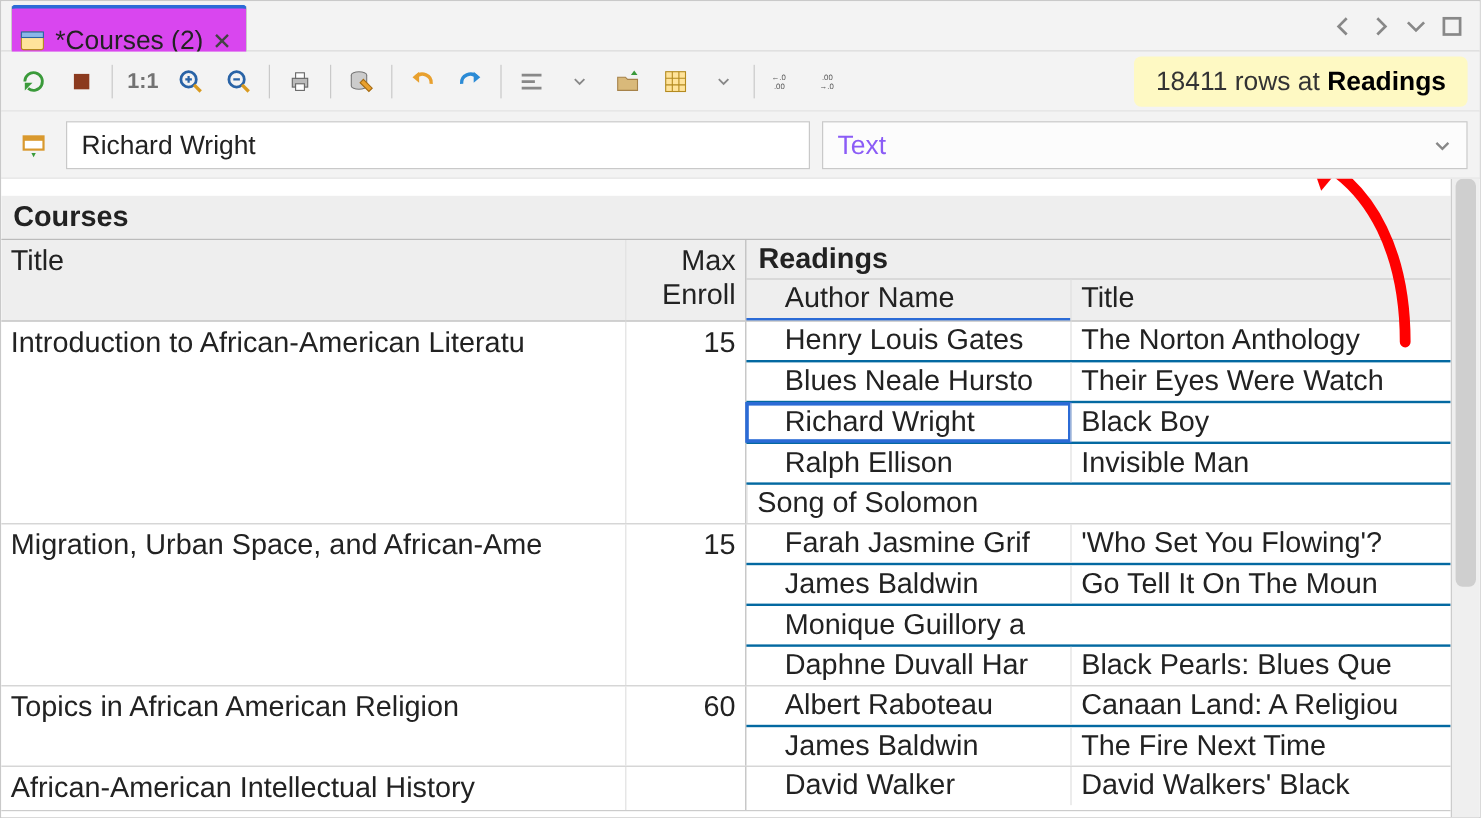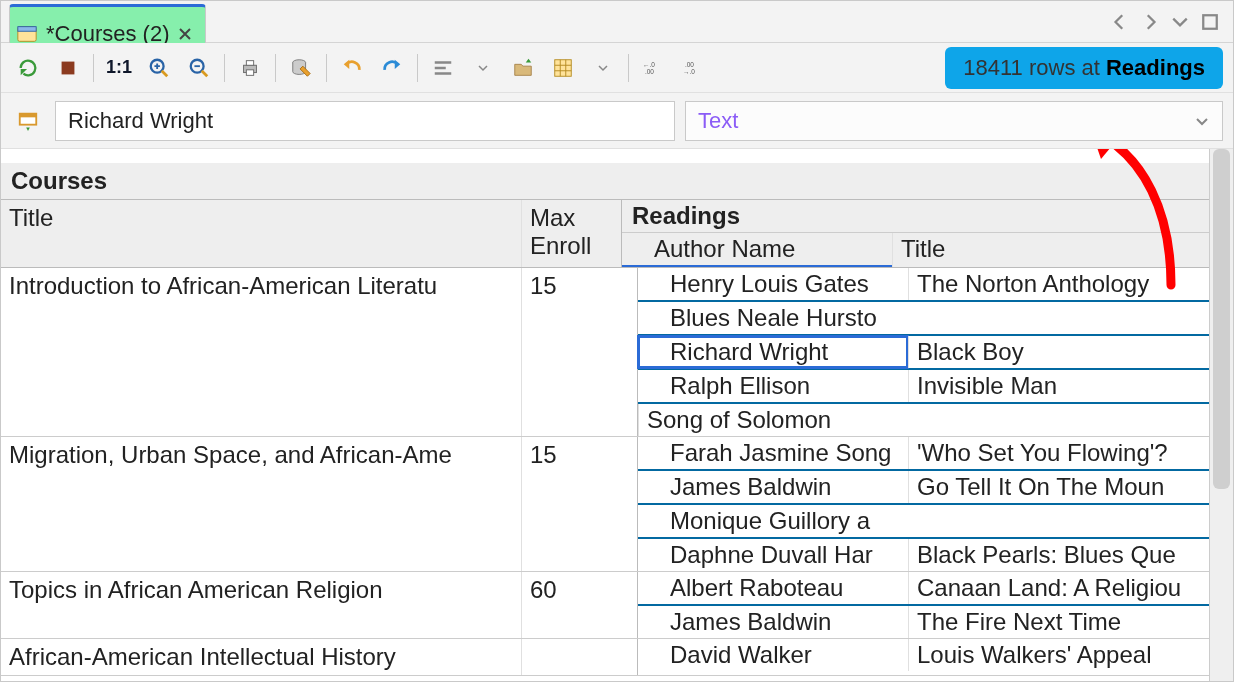--- a/index.html
+++ b/index.html
@@ -1,50 +1,50 @@
 <!DOCTYPE html>
 <html><head>
 <meta charset="utf-8">
 <style>
   * { box-sizing: border-box; margin: 0; padding: 0; }
   html, body { width: 1234px; height: 682px; font-family: -apple-system, "Segoe UI", Arial, sans-serif; font-size: 24px; color: #222; background: #fff; overflow: hidden; }
   .window { width: 100%; height: 100%; border: 1px solid #c9c9c9; background: #f3f3f3; display: flex; flex-direction: column; }
 
   
   .tabbar { display: flex; align-items: center; height: 42px; background: #f3f3f3; padding: 0 8px; border-bottom: 1px solid #d4d4d4; }
-  .tab { display: flex; align-items: center; gap: 8px; height: 100%; padding: 15px 12px 0 6px; background: #86efac; border: 1px solid #c9c9c9; border-bottom: none; border-top: 3px solid #2b6bd6; border-radius: 4px 4px 0 0; margin-top: 6px; font-size: 22px; }
+  .tab { display: flex; align-items: center; gap: 8px; height: 100%; padding: 15px 12px 0 6px; background: #d946ef; border: 1px solid #c9c9c9; border-bottom: none; border-top: 3px solid #2b6bd6; border-radius: 4px 4px 0 0; margin-top: 6px; font-size: 22px; }
   .tab .tab-icon { width: 22px; height: 22px; }
   .tab .close { width: 16px; height: 16px; stroke: #444; cursor: pointer; }
   .tabbar-spacer { flex: 1; }
   .tabbar-controls { display: flex; align-items: center; gap: 12px; padding-right: 6px; }
   .tabbar-controls svg { width: 18px; height: 18px; stroke: #888; cursor: pointer; }
 
   
   .toolbar { display: flex; align-items: center; height: 50px; padding: 0 10px; gap: 6px; background: #f3f3f3; border-bottom: 1px solid #e0e0e0; }
   .tb-btn { width: 34px; height: 34px; display: flex; align-items: center; justify-content: center; border-radius: 4px; cursor: pointer; }
   .tb-sep { width: 1px; height: 28px; background: #c9c9c9; margin: 0 2px; }
-  .tb-text { font-size: 18px; font-weight: 600; color: #0f172a; padding: 0 4px; cursor: pointer; }
-  .pill { margin-left: auto; background: #0ea5e9; border-radius: 6px; padding: 8px 18px; font-size: 22px; color: #333; }
+  .tb-text { font-size: 18px; font-weight: 600; color: #737373; padding: 0 4px; cursor: pointer; }
+  .pill { margin-left: auto; background: #fef9c3; border-radius: 6px; padding: 8px 18px; font-size: 22px; color: #333; }
   .pill strong { font-weight: 700; color: #000; }
 
   
   .filterrow { display: flex; align-items: center; height: 56px; padding: 0 10px; gap: 10px; background: #f3f3f3; border-bottom: 1px solid #e0e0e0; }
   .filterrow .tb-btn { width: 34px; height: 34px; }
   .search-input { flex: 0 0 620px; height: 40px; border: 1px solid #c9c9c9; background: #fff; font-size: 22px; padding: 0 12px; color: #222; }
   .type-select { flex: 1; height: 40px; border: 1px solid #c9c9c9; background: #fcfcfc; display: flex; align-items: center; justify-content: space-between; padding: 0 12px; font-size: 22px; color: #8b5cf6; cursor: pointer; }
 
   
   .grid-wrap { flex: 1; overflow: hidden; background: #fff; position: relative; display: flex; }
   .grid { flex: 1; overflow: hidden; margin-top: 14px; }
   .grid-header-top { background: #eee; border-bottom: 1px solid #bbb; font-weight: 700; font-size: 24px; padding: 4px 10px; }
   .datarows { display: flex; flex-direction: column; }
-  .course-block { display: flex; border-bottom: 1px solid #ccc; gap: 16px; }
+  .course-block { display: flex; border-bottom: 1px solid #ccc; }
   .course-left { display: flex; }
   .col-title { width: 520px; padding: 4px 8px; font-size: 24px; white-space: nowrap; overflow: hidden; }
-  .col-enroll { width: 100px; padding: 4px 8px; font-size: 24px; text-align: left; border-left: 1px solid #e0e0e0; }
+  .col-enroll { width: 100px; padding: 4px 8px; font-size: 24px; text-align: right; border-left: 1px solid #e0e0e0; }
   .readings { flex: 1; display: flex; flex-direction: column; border-left: 1px solid #bbb; }
   .reading-row { display: flex; border-bottom: 2px solid #0369a1; }
   .reading-row:last-child { border-bottom: none; }
   .rcol-author { width: 270px; padding: 2px 10px 2px 32px; font-size: 24px; white-space: nowrap; overflow: hidden; }
   .rcol-title { flex: 1; padding: 2px 8px; font-size: 24px; white-space: nowrap; overflow: hidden; border-left: 1px solid #e0e0e0; }
   .selected-cell { outline: 3px solid #2b6bd6; outline-offset: -2px; }
 
   
   .colhead-row { display: flex; background: #eee; border-bottom: 1px solid #bbb; }
   .colhead-row .col-title, .colhead-row .col-enroll { font-size: 24px; font-weight: 400; }
@@ -240,20 +240,21 @@
               <div class="col-title">Introduction to African-American Literatu</div>
               <div class="col-enroll">15</div>
             </div>
             <div class="readings">
               <div class="reading-row">
                 <div class="rcol-author">Henry Louis Gates</div>
                 <div class="rcol-title">The Norton Anthology</div>
               </div>
               <div class="reading-row">
                 <div class="rcol-author">Blues Neale Hursto</div>
+                <div class="rcol-title">Their Eyes Were Watch</div>
               </div>
               <div class="reading-row">
                 <div class="rcol-author selected-cell">Richard Wright</div>
                 <div class="rcol-title">Black Boy</div>
               </div>
               <div class="reading-row">
                 <div class="rcol-author">Ralph Ellison</div>
                 <div class="rcol-title">Invisible Man</div>
               </div>
               <div class="reading-row">
@@ -261,21 +262,21 @@
               </div>
             </div>
           </div>
           <div class="course-block">
             <div class="course-left">
               <div class="col-title">Migration, Urban Space, and African-Ame</div>
               <div class="col-enroll">15</div>
             </div>
             <div class="readings">
               <div class="reading-row">
-                <div class="rcol-author">Farah Jasmine Song</div>
+                <div class="rcol-author">Farah Jasmine Grif</div>
                 <div class="rcol-title">'Who Set You Flowing'?</div>
               </div>
               <div class="reading-row">
                 <div class="rcol-author">James Baldwin</div>
                 <div class="rcol-title">Go Tell It On The Moun</div>
               </div>
               <div class="reading-row">
                 <div class="rcol-author">Monique Guillory a</div>
               </div>
               <div class="reading-row">
@@ -301,21 +302,21 @@
             </div>
           </div>
           <div class="course-block">
             <div class="course-left">
               <div class="col-title">African-American Intellectual History</div>
               <div class="col-enroll"></div>
             </div>
             <div class="readings">
               <div class="reading-row">
                 <div class="rcol-author">David Walker</div>
-                <div class="rcol-title">Louis Walkers' Appeal</div>
+                <div class="rcol-title">David Walkers' Black</div>
               </div>
             </div>
           </div>
         </div>
     </div>
     <div class="vscroll">
       <div class="vscroll-thumb"></div>
     </div>
 
     <svg class="arrow-overlay" style="left:1050px; top:-34px;" width="160" height="200" viewBox="0 0 160 200">

